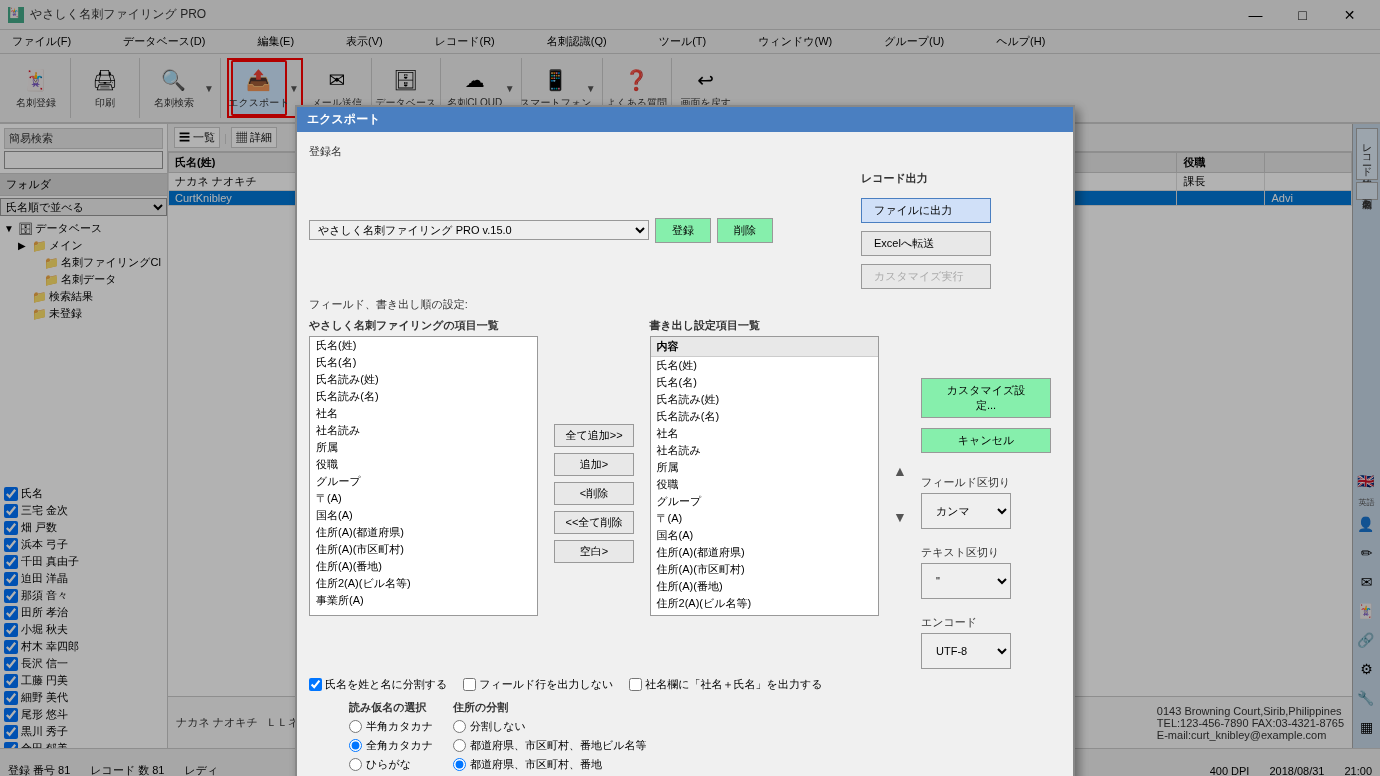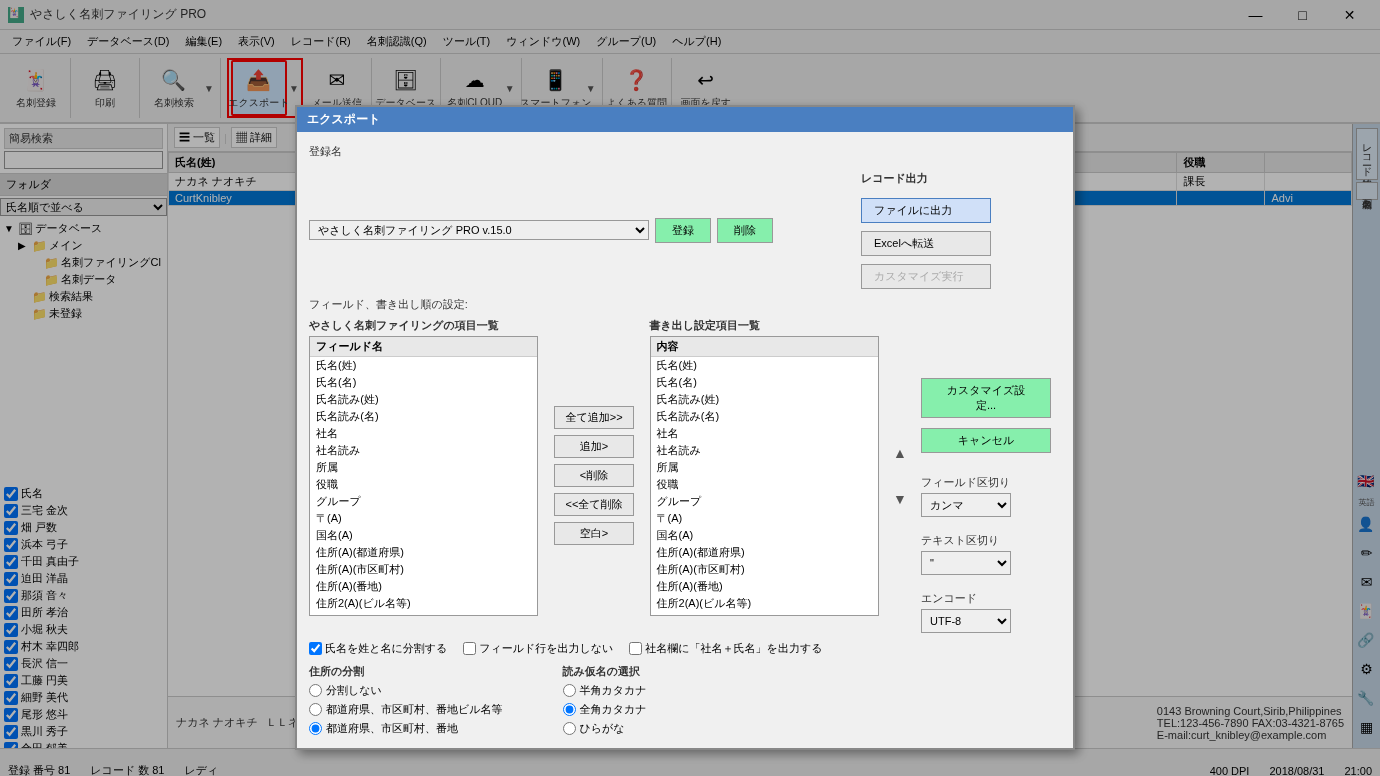--- a/index.html
+++ b/index.html
@@ -7,21 +7,21 @@
     
     
     .title-bar { background: #f0f0f0; height: 30px; display: flex; align-items: center; justify-content: space-between; padding: 0 8px; border-bottom: 1px solid #ccc; }
     .title-bar-left { display: flex; align-items: center; gap: 6px; }
     .title-icon { width: 16px; height: 16px; background: #4a8; display: inline-block; font-size: 10px; }
     .title-text { font-size: 12px; color: #333; }
     .title-controls { display: flex; gap: 2px; }
     .title-btn { width: 45px; height: 30px; border: none; background: transparent; cursor: pointer; font-size: 14px; display: flex; align-items: center; justify-content: center; }
 
     
-    .menu-bar { background: #f0f0f0; height: 24px; display: flex; align-items: center; padding: 0 4px; border-bottom: 1px solid #ccc; }
+    .menu-bar { background: #f0f0f0; height: 24px; display: flex; align-items: center; padding: 0 4px; border-bottom: 1px solid #ccc; gap: 36px; }
     .menu-item { padding: 2px 8px; cursor: pointer; font-size: 11px; }
 
     
     .toolbar { background: #f0f0f0; height: 70px; display: flex; align-items: center; padding: 4px 8px; border-bottom: 2px solid #ccc; gap: 2px; }
     .toolbar-group { display: flex; align-items: center; gap: 2px; border-right: 1px solid #ccc; padding-right: 6px; margin-right: 4px; height: 60px; }
     .tool-btn { display: flex; flex-direction: column; align-items: center; justify-content: center; width: 56px; height: 56px; border: 1px solid transparent; cursor: pointer; border-radius: 2px; background: transparent; font-size: 10px; gap: 2px; }
     .tool-btn.active { background: #d0e8ff; border: 2px solid #ff0000; }
     .tool-icon { width: 32px; height: 28px; display: flex; align-items: center; justify-content: center; font-size: 20px; }
     .tool-label { font-size: 10px; color: #333; white-space: nowrap; }
 
@@ -90,21 +90,21 @@
     .radio-group-label { font-size: 11px; font-weight: bold; margin-bottom: 4px; color: #333; }
     .radio-item { display: flex; align-items: center; gap: 4px; font-size: 11px; cursor: pointer; }
     
     .right-controls { display: flex; flex-direction: column; gap: 8px; min-width: 200px; }
     .output-label { font-size: 11px; font-weight: bold; margin-bottom: 4px; color: #333; }
     .output-btn { padding: 4px 12px; border: 1px solid #999; background: #e8e8e8; cursor: pointer; font-size: 11px; width: 130px; text-align: left; }
     .output-btn.active { background: #d0e0f8; border-color: #4a7fc1; }
     
     .field-sep-area { margin-top: 10px; }
     .sep-label { font-size: 11px; color: #333; margin-bottom: 3px; }
-    .sep-select { border: 1px solid #999; padding: 4px; font-size: 11px; width: 90px; }
+    .sep-select { border: 1px solid #999; padding: 10px; font-size: 11px; width: 90px; }
     .right-icon-btn { width: 26px; height: 26px; display: flex; align-items: center; justify-content: center; cursor: pointer; border: 1px solid transparent; font-size: 14px; }
 
     
     ::-webkit-scrollbar { width: 12px; height: 12px; }
     ::-webkit-scrollbar-track { background: #f0f0f0; }
     ::-webkit-scrollbar-thumb { background: #c0c0c0; border: 1px solid #a0a0a0; }
     
     .bottom-record-bar { height: 52px; background: #f8f8f8; border-top: 1px solid #ccc; display: flex; align-items: center; padding: 0 8px; gap: 8px; overflow: hidden; }
     .record-bar-item { font-size: 11px; color: #333; white-space: nowrap; }
   </style>
@@ -426,21 +426,20 @@
       </div>
     </div>
 
     <div class="dialog-section-label" style="margin-bottom:6px;">フィールド、書き出し順の設定:</div>
 
     <div class="field-list-area">
 
       <div class="field-list-box">
         <div class="field-list-label">やさしく名刺ファイリングの項目一覧</div>
         <div class="field-list" style="position:relative;">
-          <div style="background:#e8e8e8; padding:2px 6px; font-weight:bold; border-bottom:1px solid #ccc; font-size:11px;">フィールド名</div>
           <div class="field-list-item">氏名(姓)</div>
           <div class="field-list-item">氏名(名)</div>
           <div class="field-list-item">氏名読み(姓)</div>
           <div class="field-list-item">氏名読み(名)</div>
           <div class="field-list-item">社名</div>
           <div class="field-list-item">社名読み</div>
           <div class="field-list-item">所属</div>
           <div class="field-list-item">役職</div>
           <div class="field-list-item">グループ</div>
           <div class="field-list-item">〒(A)</div>
@@ -535,49 +534,49 @@
         <input type="checkbox" style="">
         <span>フィールド行を出力しない</span>
       </label>
       <label class="checkbox-item">
         <input type="checkbox" style="">
         <span>社名欄に「社名＋氏名」を出力する</span>
       </label>
     </div>
 
     <div class="split-section">
+      <div style="margin-left:40px;">
+        <div class="radio-group-label">読み仮名の選択</div>
+        <div class="radio-group">
+          <label class="radio-item">
+            <input type="radio" name="reading" style="">
+            <span>半角カタカナ</span>
+          </label>
+          <label class="radio-item">
+            <input type="radio" name="reading" checked="" style="">
+            <span>全角カタカナ</span>
+          </label>
+          <label class="radio-item">
+            <input type="radio" name="reading" style="">
+            <span>ひらがな</span>
+          </label>
+        </div>
+      </div>
       <div>
         <div class="radio-group-label">住所の分割</div>
         <div class="radio-group">
           <label class="radio-item">
             <input type="radio" name="addrSplit" style="">
             <span>分割しない</span>
           </label>
           <label class="radio-item">
             <input type="radio" name="addrSplit" style="">
             <span>都道府県、市区町村、番地ビル名等</span>
           </label>
           <label class="radio-item">
             <input type="radio" name="addrSplit" checked="" style="">
             <span>都道府県、市区町村、番地</span>
           </label>
         </div>
       </div>
-      <div style="margin-left:40px;">
-        <div class="radio-group-label">読み仮名の選択</div>
-        <div class="radio-group">
-          <label class="radio-item">
-            <input type="radio" name="reading" style="">
-            <span>半角カタカナ</span>
-          </label>
-          <label class="radio-item">
-            <input type="radio" name="reading" checked="" style="">
-            <span>全角カタカナ</span>
-          </label>
-          <label class="radio-item">
-            <input type="radio" name="reading" style="">
-            <span>ひらがな</span>
-          </label>
-        </div>
-      </div>
     </div>
   </div>
 </div>
 
 </body></html>

